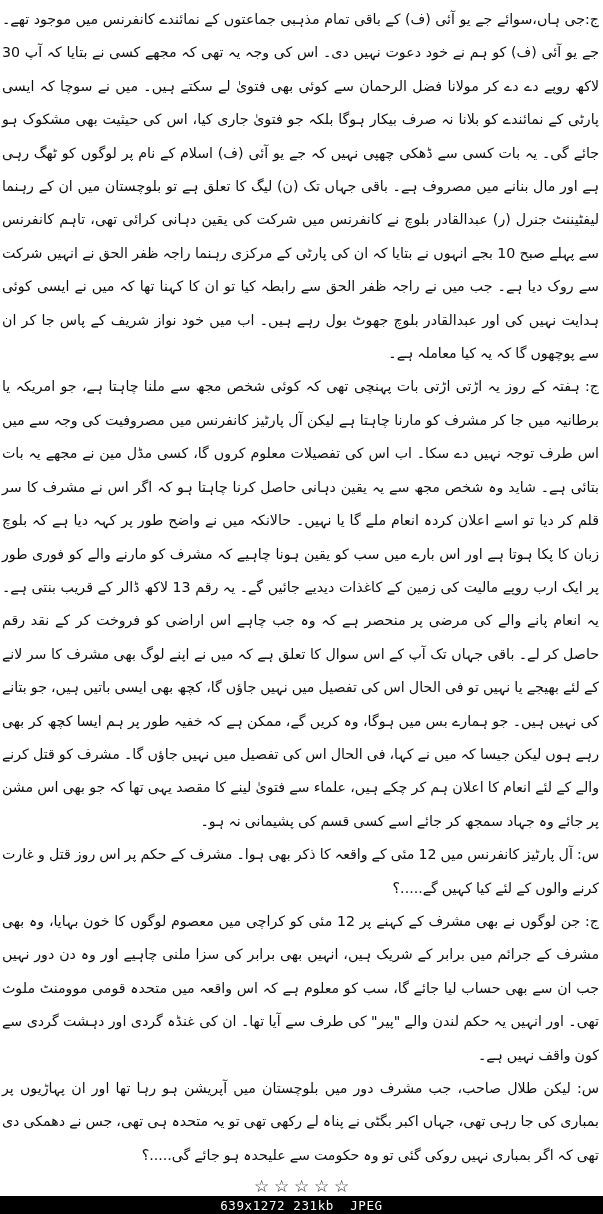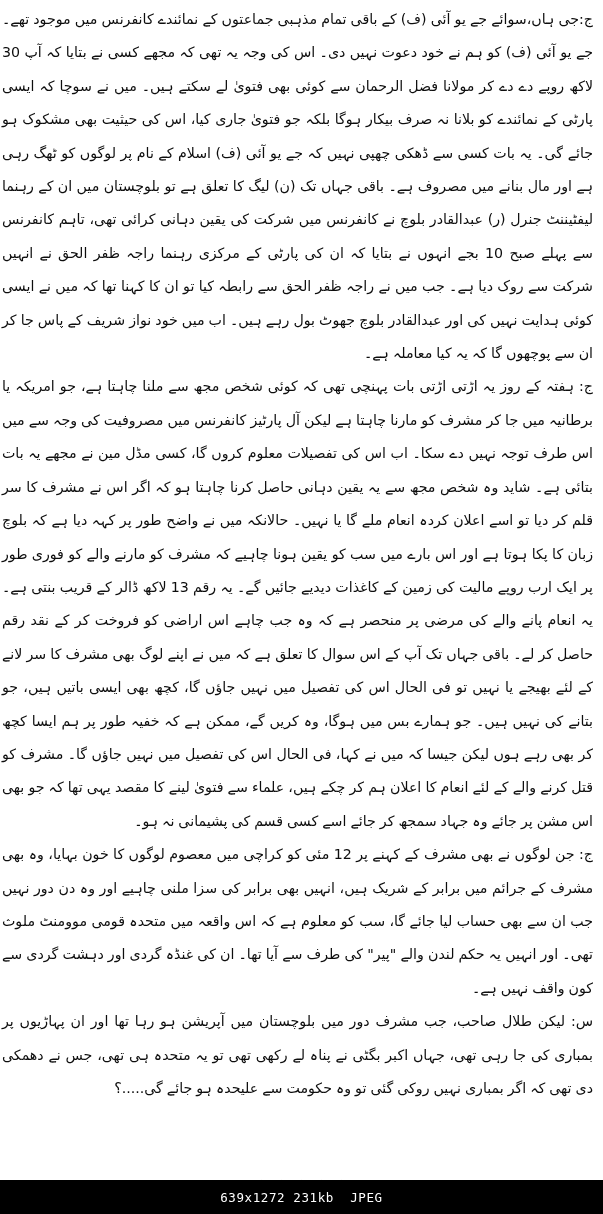--- a/index.html
+++ b/index.html
@@ -24,21 +24,21 @@
     top: 0;
     left: 0;
     right: 0;
     padding: 3px 2px 0 2px;
     direction: rtl;
     text-align: justify;
     text-align-last: right;
   }
 
   .para {
-    margin: 0 8px 0px 0;
+    margin: 0 2px 0px 0;
     font-family: "DejaVu Sans", sans-serif;
     font-size: 14.2px;
     line-height: 33.4px;
     color: #0d0d0d;
     letter-spacing: -0.1px;
     word-spacing: -0.5px;
     direction: rtl;
     text-align: justify;
     text-align-last: right;
     -webkit-font-smoothing: none;
@@ -72,21 +72,21 @@
     text-align: center;
     user-select: none;
   }
 
   
   .meta-bar {
     position: absolute;
     left: 0;
     right: 0;
     bottom: 0;
-    height: 34px;
+    height: 18px;
     background: #000000;
     display: flex;
     align-items: center;
     justify-content: center;
     direction: ltr;
   }
 
   .meta-text {
     color: #ffffff;
     font-family: "DejaVu Sans Mono", monospace;
@@ -96,20 +96,21 @@
   }
 </style>
 </head>
 <body>
 
 <div class="page">
 
   <div class="scan-body">
     <p class="para">ج:جی ہاں،سوائے جے یو آئی (ف) کے باقی تمام مذہبی جماعتوں کے نمائندے کانفرنس میں موجود تھے۔ جے یو آئی (ف) کو ہم نے خود دعوت نہیں دی۔ اس کی وجہ یہ تھی کہ مجھے کسی نے بتایا کہ آپ 30 لاکھ روپے دے دے کر مولانا فضل الرحمان سے کوئی بھی فتویٰ لے سکتے ہیں۔ میں نے سوچا کہ ایسی پارٹی کے نمائندے کو بلانا نہ صرف بیکار ہوگا بلکہ جو فتویٰ جاری کیا، اس کی حیثیت بھی مشکوک ہو جائے گی۔ یہ بات کسی سے ڈھکی چھپی نہیں کہ جے یو آئی (ف) اسلام کے نام پر لوگوں کو ٹھگ رہی ہے اور مال بنانے میں مصروف ہے۔ باقی جہاں تک (ن) لیگ کا تعلق ہے تو بلوچستان میں ان کے رہنما لیفٹیننٹ جنرل (ر) عبدالقادر بلوچ نے کانفرنس میں شرکت کی یقین دہانی کرائی تھی، تاہم کانفرنس سے پہلے صبح 10 بجے انہوں نے بتایا کہ ان کی پارٹی کے مرکزی رہنما راجہ ظفر الحق نے انہیں شرکت سے روک دیا ہے۔ جب میں نے راجہ ظفر الحق سے رابطہ کیا تو ان کا کہنا تھا کہ میں نے ایسی کوئی ہدایت نہیں کی اور عبدالقادر بلوچ جھوٹ بول رہے ہیں۔ اب میں خود نواز شریف کے پاس جا کر ان سے پوچھوں گا کہ یہ کیا معاملہ ہے۔</p>
     <p class="para">ج: ہفتہ کے روز یہ اڑتی اڑتی بات پہنچی تھی کہ کوئی شخص مجھ سے ملنا چاہتا ہے، جو امریکہ یا برطانیہ میں جا کر مشرف کو مارنا چاہتا ہے لیکن آل پارٹیز کانفرنس میں مصروفیت کی وجہ سے میں اس طرف توجہ نہیں دے سکا۔ اب اس کی تفصیلات معلوم کروں گا، کسی مڈل مین نے مجھے یہ بات بتائی ہے۔ شاید وہ شخص مجھ سے یہ یقین دہانی حاصل کرنا چاہتا ہو کہ اگر اس نے مشرف کا سر قلم کر دیا تو اسے اعلان کردہ انعام ملے گا یا نہیں۔ حالانکہ میں نے واضح طور پر کہہ دیا ہے کہ بلوچ زبان کا پکا ہوتا ہے اور اس بارے میں سب کو یقین ہونا چاہیے کہ مشرف کو مارنے والے کو فوری طور پر ایک ارب روپے مالیت کی زمین کے کاغذات دیدیے جائیں گے۔ یہ رقم 13 لاکھ ڈالر کے قریب بنتی ہے۔ یہ انعام پانے والے کی مرضی پر منحصر ہے کہ وہ جب چاہے اس اراضی کو فروخت کر کے نقد رقم حاصل کر لے۔ باقی جہاں تک آپ کے اس سوال کا تعلق ہے کہ میں نے اپنے لوگ بھی مشرف کا سر لانے کے لئے بھیجے یا نہیں تو فی الحال اس کی تفصیل میں نہیں جاؤں گا، کچھ بھی ایسی باتیں ہیں، جو بتانے کی نہیں ہیں۔ جو ہمارے بس میں ہوگا، وہ کریں گے، ممکن ہے کہ خفیہ طور پر ہم ایسا کچھ کر بھی رہے ہوں لیکن جیسا کہ میں نے کہا، فی الحال اس کی تفصیل میں نہیں جاؤں گا۔ مشرف کو قتل کرنے والے کے لئے انعام کا اعلان ہم کر چکے ہیں، علماء سے فتویٰ لینے کا مقصد یہی تھا کہ جو بھی اس مشن پر جائے وہ جہاد سمجھ کر جائے اسے کسی قسم کی پشیمانی نہ ہو۔</p>
+    <p class="para q">س: آل پارٹیز کانفرنس میں 12 مئی کے واقعہ کا ذکر بھی ہوا۔ مشرف کے حکم پر اس روز قتل و غارت کرنے والوں کے لئے کیا کہیں گے.....؟</p>
     <p class="para">ج: جن لوگوں نے بھی مشرف کے کہنے پر 12 مئی کو کراچی میں معصوم لوگوں کا خون بہایا، وہ بھی مشرف کے جرائم میں برابر کے شریک ہیں، انہیں بھی برابر کی سزا ملنی چاہیے اور وہ دن دور نہیں جب ان سے بھی حساب لیا جائے گا، سب کو معلوم ہے کہ اس واقعہ میں متحدہ قومی موومنٹ ملوث تھی۔ اور انہیں یہ حکم لندن والے "پیر" کی طرف سے آیا تھا۔ ان کی غنڈہ گردی اور دہشت گردی سے کون واقف نہیں ہے۔</p>
     <p class="para q">س: لیکن طلال صاحب، جب مشرف دور میں بلوچستان میں آپریشن ہو رہا تھا اور ان پہاڑیوں پر بمباری کی جا رہی تھی، جہاں اکبر بگٹی نے پناہ لے رکھی تھی تو یہ متحدہ ہی تھی، جس نے دھمکی دی تھی کہ اگر بمباری نہیں روکی گئی تو وہ حکومت سے علیحدہ ہو جائے گی.....؟</p>
 
   </div>
 
   <div class="stars-row">
     <span class="star">☆</span>
     <span class="star">☆</span>
     <span class="star">☆</span>
     <span class="star">☆</span>

